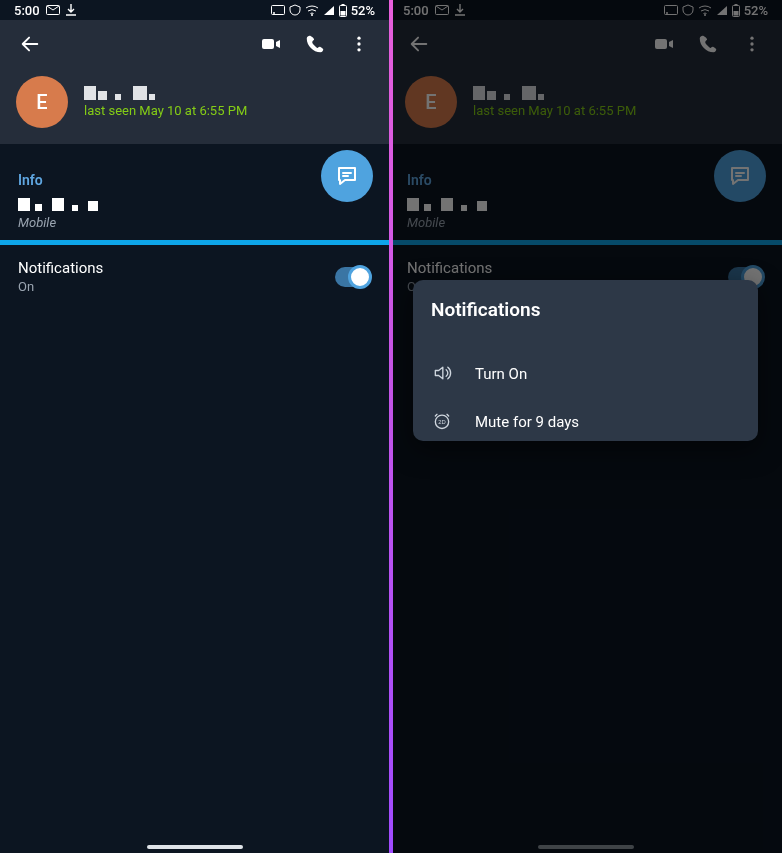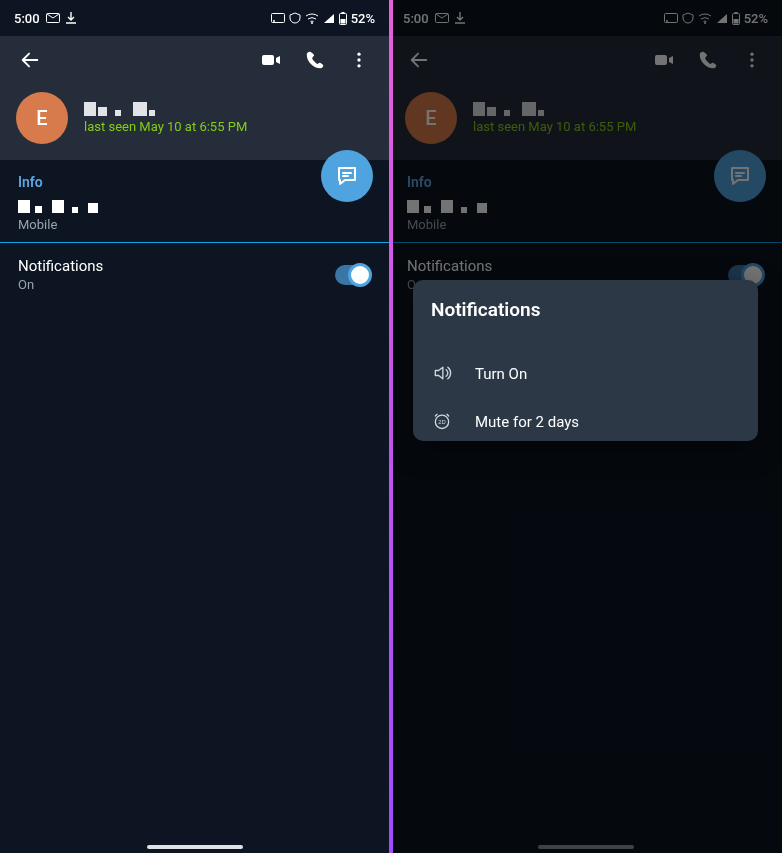--- a/index.html
+++ b/index.html
@@ -12,21 +12,21 @@
   }
   .phone {
     width:389px; height:853px; position:relative; background:#0c1521; overflow:hidden;
   }
   .phone.right { width:393px; background:#0c1521; }
   .dim-overlay {
     position:absolute; inset:0; background:rgba(0,0,0,0.55); z-index:40;
   }
 
   
-  .status { height:36px; display:flex; align-items:center; justify-content:space-between; padding:0 14px; color:#fff; font-size:13px; font-weight:500; }
+  .status { height:20px; display:flex; align-items:center; justify-content:space-between; padding:0 14px; color:#fff; font-size:13px; font-weight:500; }
   .status .left, .status .right { display:flex; align-items:center; gap:6px; }
   .status .right { gap:4px; }
   .status svg { display:block; }
 
   
   .toolbar { height:48px; background:#252d3a; display:flex; align-items:center; padding:0 8px; }
   .tb-btn { width:44px; height:44px; display:flex; align-items:center; justify-content:center; color:#fff; }
   .tb-spacer { flex:1; }
 
   
@@ -37,24 +37,24 @@
   .pixelated { display:flex; gap:2px; align-items:flex-end; }
   .pixelated span { background:#e1e3e6; display:block; }
 
   .fab {
     position:absolute; right:16px; top:150px;
     width:52px; height:52px; border-radius:50%; background:#4fa3df;
     display:flex; align-items:center; justify-content:center; z-index:30;
   }
 
   
-  .section { padding:14px 18px 10px 18px; border-bottom:1px solid #0ea5e9; }
+  .section { padding:28px 18px 10px 18px; border-bottom:5px solid #0ea5e9; }
   .section:last-of-type { border-bottom:none; }
   .section-title { color:#5fa6e0; font-size:14px; font-weight:600; }
-  .mobile-row { margin-top:10px; }
+  .mobile-row { margin-top:10px;font-style:italic; }
   .mobile-row .pixelated { margin-bottom:4px; }
   .mobile-label { color:#9aa4b0; font-size:13px; }
 
   .notif-row { display:flex; align-items:center; justify-content:space-between; padding:14px 18px; }
   .notif-text .ntitle { color:#fff; font-size:15px; }
   .notif-text .nsub { color:#9aa4b0; font-size:13px; margin-top:2px; }
 
   .toggle { width:36px; height:20px; border-radius:10px; background:#3a75a4; position:relative; }
   .toggle .knob { position:absolute; right:-1px; top:-2px; width:24px; height:24px; border-radius:50%; background:#fff; border:3px solid #4fa3df; }
 
@@ -354,21 +354,21 @@
 
 
       <div class="popup-item">
         <div class="picon">
           <svg width="20" height="20" viewBox="0 0 24 24" fill="none">
               <circle cx="12" cy="13" r="8" stroke="currentColor" stroke-width="1.6"></circle>
               <path d="M6 4l-2 2M18 4l2 2" stroke="currentColor" stroke-width="1.6" stroke-linecap="round"></path>
               <text x="12" y="16" font-size="7" text-anchor="middle" fill="currentColor" font-family="Arial">2D</text>
             </svg>
         </div>
-        <span>Mute for 2 days</span>
+        <span>Mute for 9 days</span>
       </div>
 
 
     </div>
 
     <div class="nav-handle"></div>
   </div>
 </div>
 
 </body></html>

